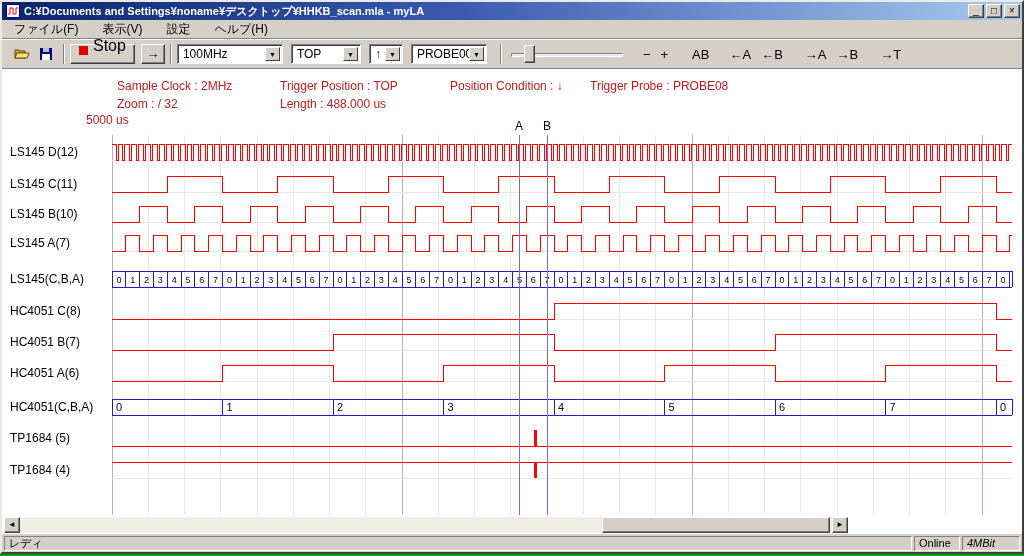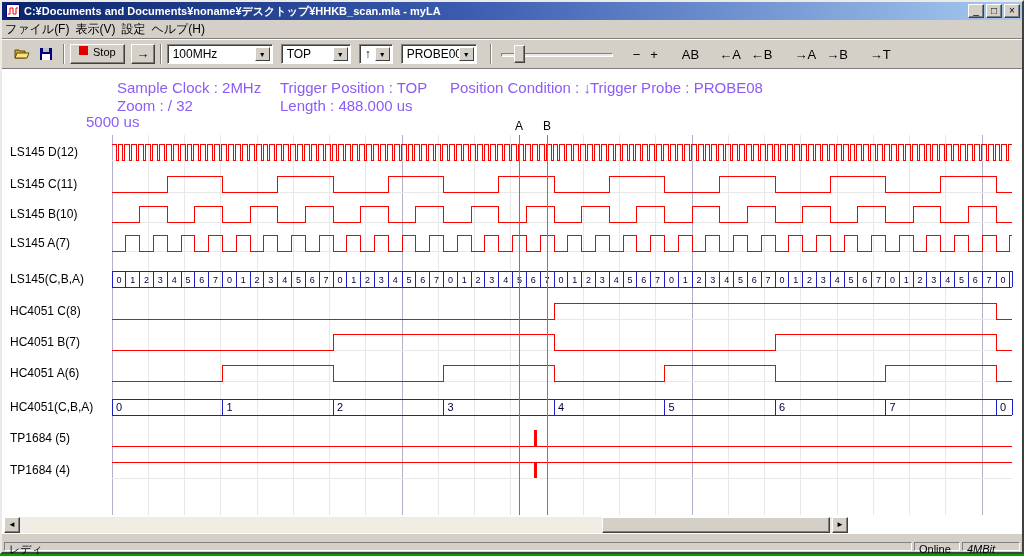--- a/index.html
+++ b/index.html
@@ -5,60 +5,60 @@
 *{box-sizing:border-box;margin:0;padding:0;}
 html,body{width:1024px;height:556px;}
 body{background:#00a000;font-family:"Liberation Sans","DejaVu Sans",sans-serif;position:relative;overflow:hidden;}
 .window{position:absolute;left:0;top:0;width:1024px;height:554px;background:#d4d0c8;border:2px solid;border-color:#eceae6 #404040 #404040 #eceae6;}
 .titlebar{height:18px;background:linear-gradient(90deg,#0a246a 0%,#3a5bb0 45%,#a6caf0 100%);display:flex;align-items:center;padding:0 2px;}
 .ticon{width:14px;height:14px;margin:0 4px 0 2px;flex:0 0 auto;}
 .ttext{flex:1;color:#fff;font-size:11px;font-weight:bold;white-space:nowrap;overflow:hidden;}
 .wbtns{display:flex;gap:2px;flex:0 0 auto;}
 .wbtn{width:16px;height:14px;background:#d4d0c8;border:1px solid;border-color:#ffffff #404040 #404040 #ffffff;box-shadow:inset -1px -1px 0 #808080;font-size:10px;line-height:12px;text-align:center;color:#000;}
 .menubar{height:19px;display:flex;align-items:center;font-size:12px;border-bottom:1px solid #808080;background:#d4d0c8;}
-.menuitem{padding:2px 3px;}
+.menuitem{padding:2px 12px;}
 .toolbar{height:30px;display:flex;align-items:center;border-top:1px solid #ffffff;border-bottom:1px solid #808080;padding-left:8px;background:#d4d0c8;}
 .tbtn{width:24px;height:22px;display:flex;align-items:center;justify-content:center;}
 .sep{width:2px;height:20px;border-left:1px solid #808080;border-right:1px solid #ffffff;margin:0 5px;}
 .btn3d{background:#d4d0c8;border:1px solid;border-color:#ffffff #404040 #404040 #ffffff;box-shadow:inset -1px -1px 0 #808080;}
-.stopbtn{height:20px;display:flex;align-items:flex-start;gap:5px;padding:1px 8px;font-size:11px;}
+.stopbtn{height:20px;display:flex;align-items:flex-end;gap:5px;padding:8px 8px;font-size:16px;}
 .stopsq{width:9px;height:9px;background:#e00000;}
 .runbtn{width:24px;height:20px;font-size:13px;text-align:center;line-height:17px;margin-left:6px;}
 .combo{height:20px;background:#fff;border:1px solid;border-color:#808080 #fff #fff #808080;box-shadow:inset 1px 1px 0 #404040;position:relative;display:flex;align-items:center;font-size:12px;padding-left:5px;margin-right:8px;}
 .carrow{position:absolute;right:2px;top:2px;width:15px;height:14px;background:#d4d0c8;border:1px solid;border-color:#fff #404040 #404040 #fff;font-size:7px;line-height:13px;text-align:center;color:#000;}
 .slider{position:relative;width:112px;height:22px;margin:0 10px 0 4px;}
 .strack2{position:absolute;left:0;right:0;top:10px;height:4px;background:#ece9e2;border:1px solid;border-color:#808080 #fff #fff #808080;}
 .sthumb2{position:absolute;left:13px;top:2px;width:11px;height:18px;}
 .fbtn{height:20px;padding:0 4px;font-size:13px;display:flex;align-items:center;color:#000;}
 .main{position:relative;background:#ffffff;height:465px;overflow:hidden;}
-.info{position:absolute;font-size:15px;color:#8b5cf6;white-space:nowrap;}
+.info{position:absolute;font-size:12px;color:#b91c1c;white-space:nowrap;}
 .chlabel{position:absolute;left:8px;height:16px;line-height:16px;font-size:12px;color:#000;white-space:nowrap;}
 #wave-svg{position:absolute;left:0;top:0;shape-rendering:crispEdges;}
 #wave-svg text{font-family:"Liberation Sans","DejaVu Sans",sans-serif;}
 .hscroll{position:absolute;left:2px;top:448px;width:844px;height:16px;display:flex;background:#f0ede5;}
 .sarrow{width:16px;height:16px;font-size:8px;line-height:14px;text-align:center;flex:0 0 auto;}
 .strack{position:relative;flex:1;}
 .sthumb{position:absolute;top:0;left:582px;width:228px;height:16px;}
-.statusbar{height:18px;display:flex;gap:2px;padding:8px 2px 1px 2px;background:#d4d0c8;}
+.statusbar{height:18px;display:flex;gap:2px;padding:2px 2px 1px 2px;background:#d4d0c8;}
 .spanel{border:1px solid;border-color:#808080 #fff #fff #808080;font-size:11px;line-height:13px;padding:0 4px;white-space:nowrap;}
 .sp-ready{flex:1;}
 .sp-online{width:46px;}
 .sp-mem{width:58px;font-style:italic;}
 </style>
 </head>
 <body>
 
 <div class="window">
 
   <div class="titlebar">
     <svg class="ticon" viewBox="0 0 14 14">
       <rect x="0.5" y="0.5" width="13" height="13" fill="#ffffff" stroke="#000080"></rect>
       <polyline points="2,10 4,10 4,4 7,4 7,10 10,10 10,4 12,4" fill="none" stroke="#ff0000" stroke-width="1"></polyline>
     </svg>
-    <div class="ttext">C:¥Documents and Documents¥noname¥デスクトップ¥HHKB_scan.mla - myLA</div>
+    <div class="ttext">C:¥Documents and Settings¥noname¥デスクトップ¥HHKB_scan.mla - myLA</div>
     <div class="wbtns">
       <div class="wbtn">_</div>
       <div class="wbtn">□</div>
       <div class="wbtn">×</div>
     </div>
   </div>
 
   <div class="menubar">
     <span class="menuitem">ファイル(F)</span>
     <span class="menuitem">表示(V)</span>

